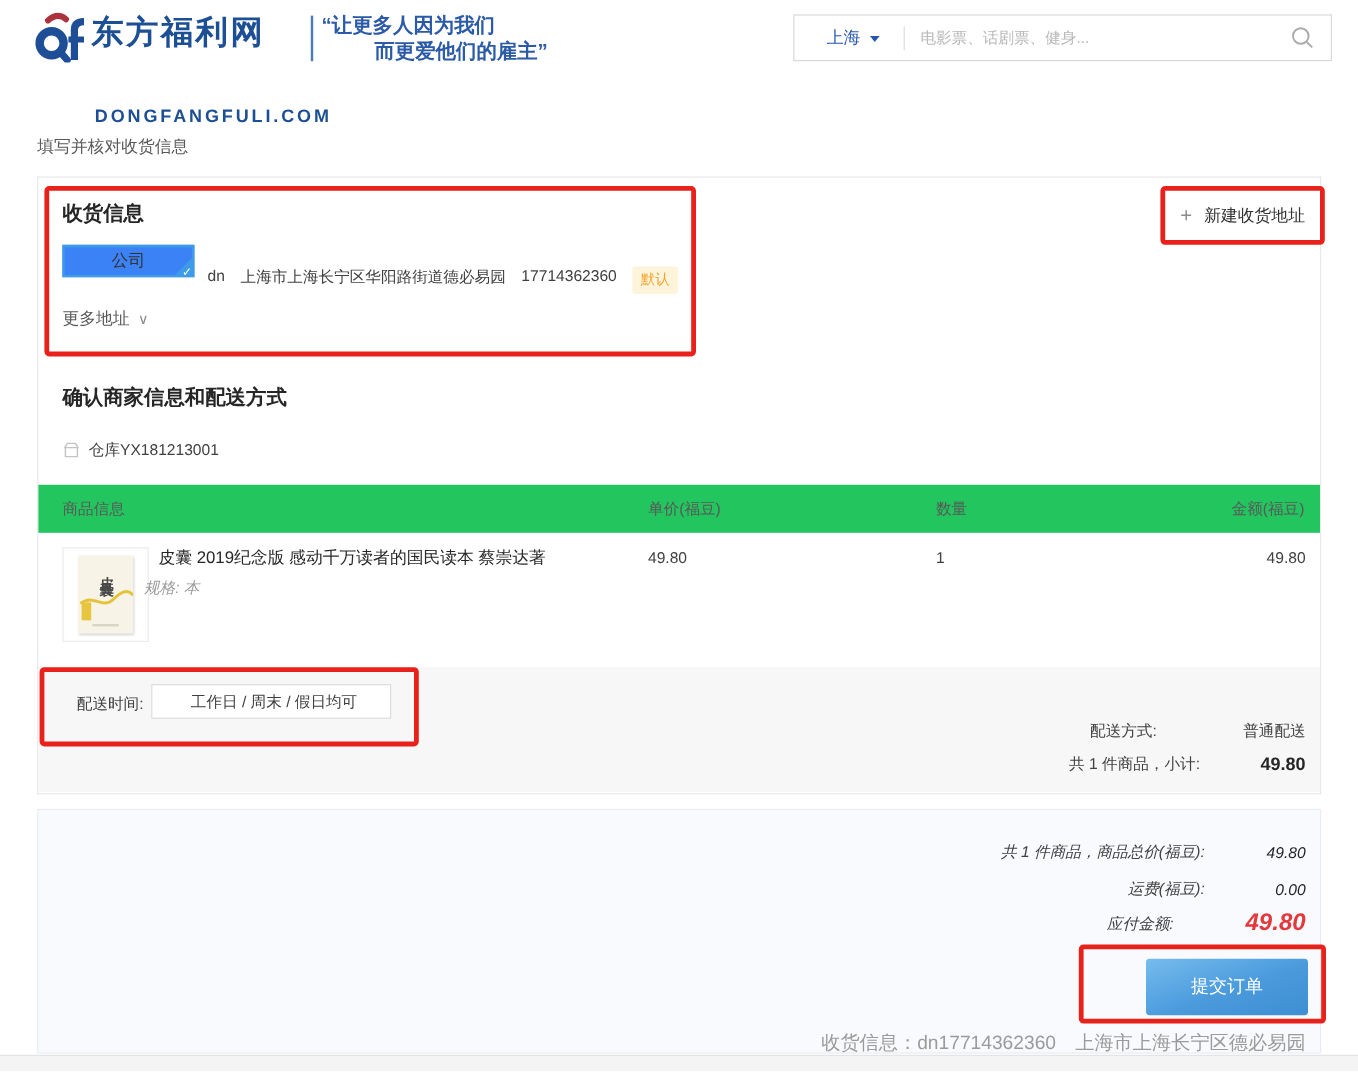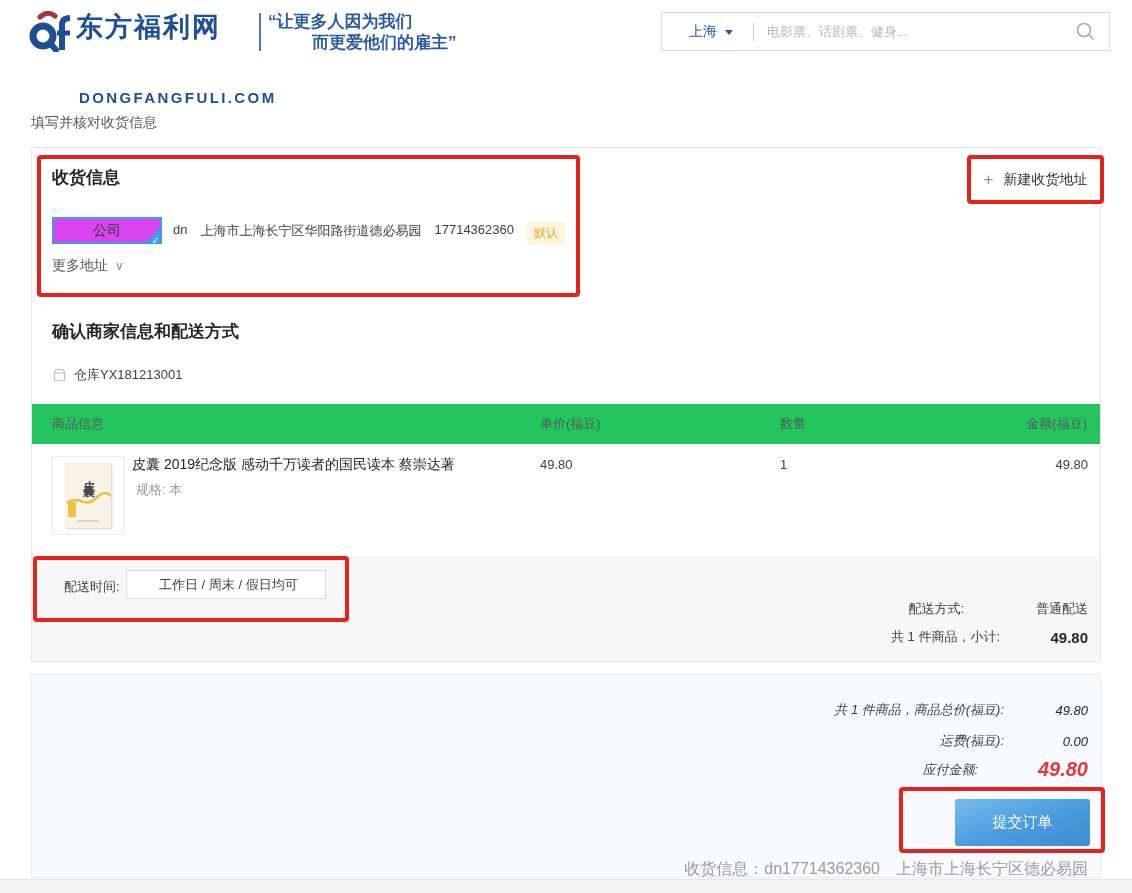--- a/index.html
+++ b/index.html
@@ -33,21 +33,21 @@
   .rbox4 { left:899px; top:787px; width:206px; height:66px; }
 
   .sec-title { position:absolute; font-size:17px; font-weight:bold; color:#262626; }
   .addr-title { left:52px; top:166px; }
   .merchant-title { left:52px; top:320px; }
 
   .new-addr { position:absolute; left:967px; top:155px; width:137px; height:49px; display:flex; align-items:center; justify-content:center; gap:10px; cursor:pointer; }
   .new-addr .plus { font-size:17px; color:#8c8c8c; font-weight:normal; }
   .new-addr .lbl { font-size:14px; color:#333; }
 
-  .tag { position:absolute; left:52px; top:217px; width:110px; height:27px; border:2px solid #3d9be9; background:#d946ef; text-align:center; line-height:23px; font-size:14px; color:#333; cursor:pointer; }
+  .tag { position:absolute; left:52px; top:204px; width:110px; height:27px; border:2px solid #3d9be9; background:#3b82f6; text-align:center; line-height:23px; font-size:14px; color:#333; cursor:pointer; }
   .tag-corner { position:absolute; right:-1px; bottom:-1px; width:0; height:0; border-bottom:16px solid #3d9be9; border-left:16px solid transparent; }
   .tag-check { position:absolute; right:0; bottom:-4px; color:#fff; font-size:10px; line-height:1; }
 
   .addr-row { position:absolute; left:173px; top:222px; display:flex; gap:13px; font-size:13px; color:#404040; }
   .badge { background:#fdf4dc; color:#f7a32b; font-size:12px; padding:3px 7px; border-radius:2px; }
 
   .more-link { position:absolute; left:52px; top:257px; display:flex; align-items:center; gap:7px; font-size:14px; color:#595959; cursor:pointer; }
   .more-link .chev { color:#8c8c8c; font-size:12px; }
 
   .warehouse-row { position:absolute; left:52px; top:366px; display:flex; align-items:center; gap:7px; font-size:13px; color:#404040; }
@@ -56,21 +56,21 @@
   .thead { position:absolute; left:32px; top:404px; width:1068px; height:40px; background:#22c55e; }
   .thead span { position:absolute; font-size:13px; color:#595959; line-height:40px; }
   .th1 { left:20px; } .th2 { left:508px; } .th3 { left:748px; } .th4 { right:13px;margin-left:12px; }
 
   .thumb { position:absolute; left:52px; top:456px; width:72px; height:79px; border:1px solid #ececec; background:#fff; display:flex; align-items:center; justify-content:center; cursor:pointer; }
   .cover { position:relative; width:46px; height:65px; background:#f7f3e6; box-shadow:1px 1px 2px rgba(0,0,0,.18); overflow:hidden; }
   .cover-title { position:absolute; left:15px; top:7px; writing-mode:vertical-rl; font-size:12px; font-weight:bold; color:#4a4a4a; letter-spacing:5px; }
   .cover-chip { position:absolute; left:3px; bottom:11px; width:8px; height:15px; background:#e9c53f; }
   .cover-line { position:absolute; left:12px; bottom:6px; width:22px; height:2px; background:#d8d4c6; }
   .prod-title { position:absolute; left:132px; top:456px; font-size:14px; color:#262626; cursor:pointer; }
-  .prod-spec { position:absolute; left:136px; top:481px; font-size:13px; color:#9b9b9b; }
+  .prod-spec { position:absolute; left:120px; top:481px; font-size:13px; color:#9b9b9b;font-style:italic; }
   .prod-unit { position:absolute; left:540px; top:457px; font-size:13px; color:#404040; }
   .prod-qty { position:absolute; left:780px; top:457px; font-size:13px; color:#404040; }
   .prod-amount { position:absolute; right:44px; top:457px; font-size:13px; color:#404040; }
 
   
   .gray-block { position:absolute; left:32px; top:556px; width:1068px; height:104px; background:#f7f7f7; }
   .dt-label { position:absolute; left:64px; top:578px; font-size:13px; color:#404040; }
   .dt-box { position:absolute; left:126px; top:570px; width:200px; height:29px; background:#fff; border:1px solid #dcdcdc; line-height:27px; padding-left:32px; font-size:13px; color:#404040; cursor:pointer; }
   .method-row { position:absolute; right:44px; top:600px; display:flex; align-items:center; font-size:13px; color:#404040;gap:36px; }
   .method-val { width:88px; text-align:right; }

